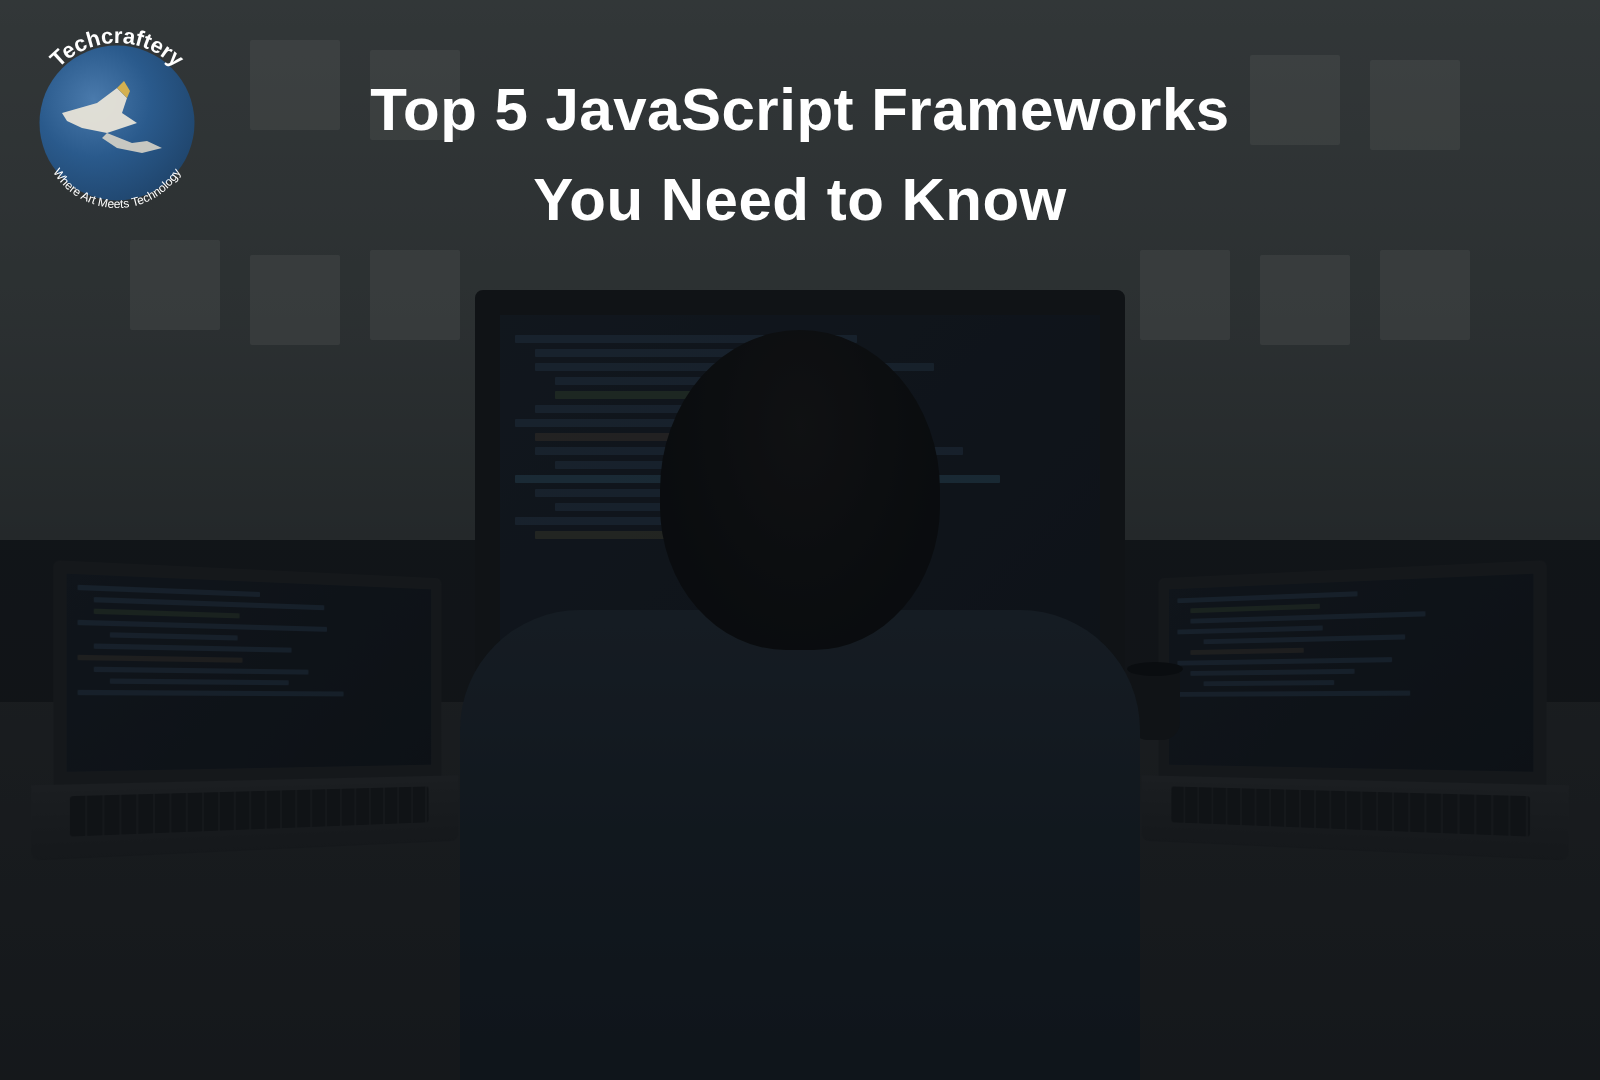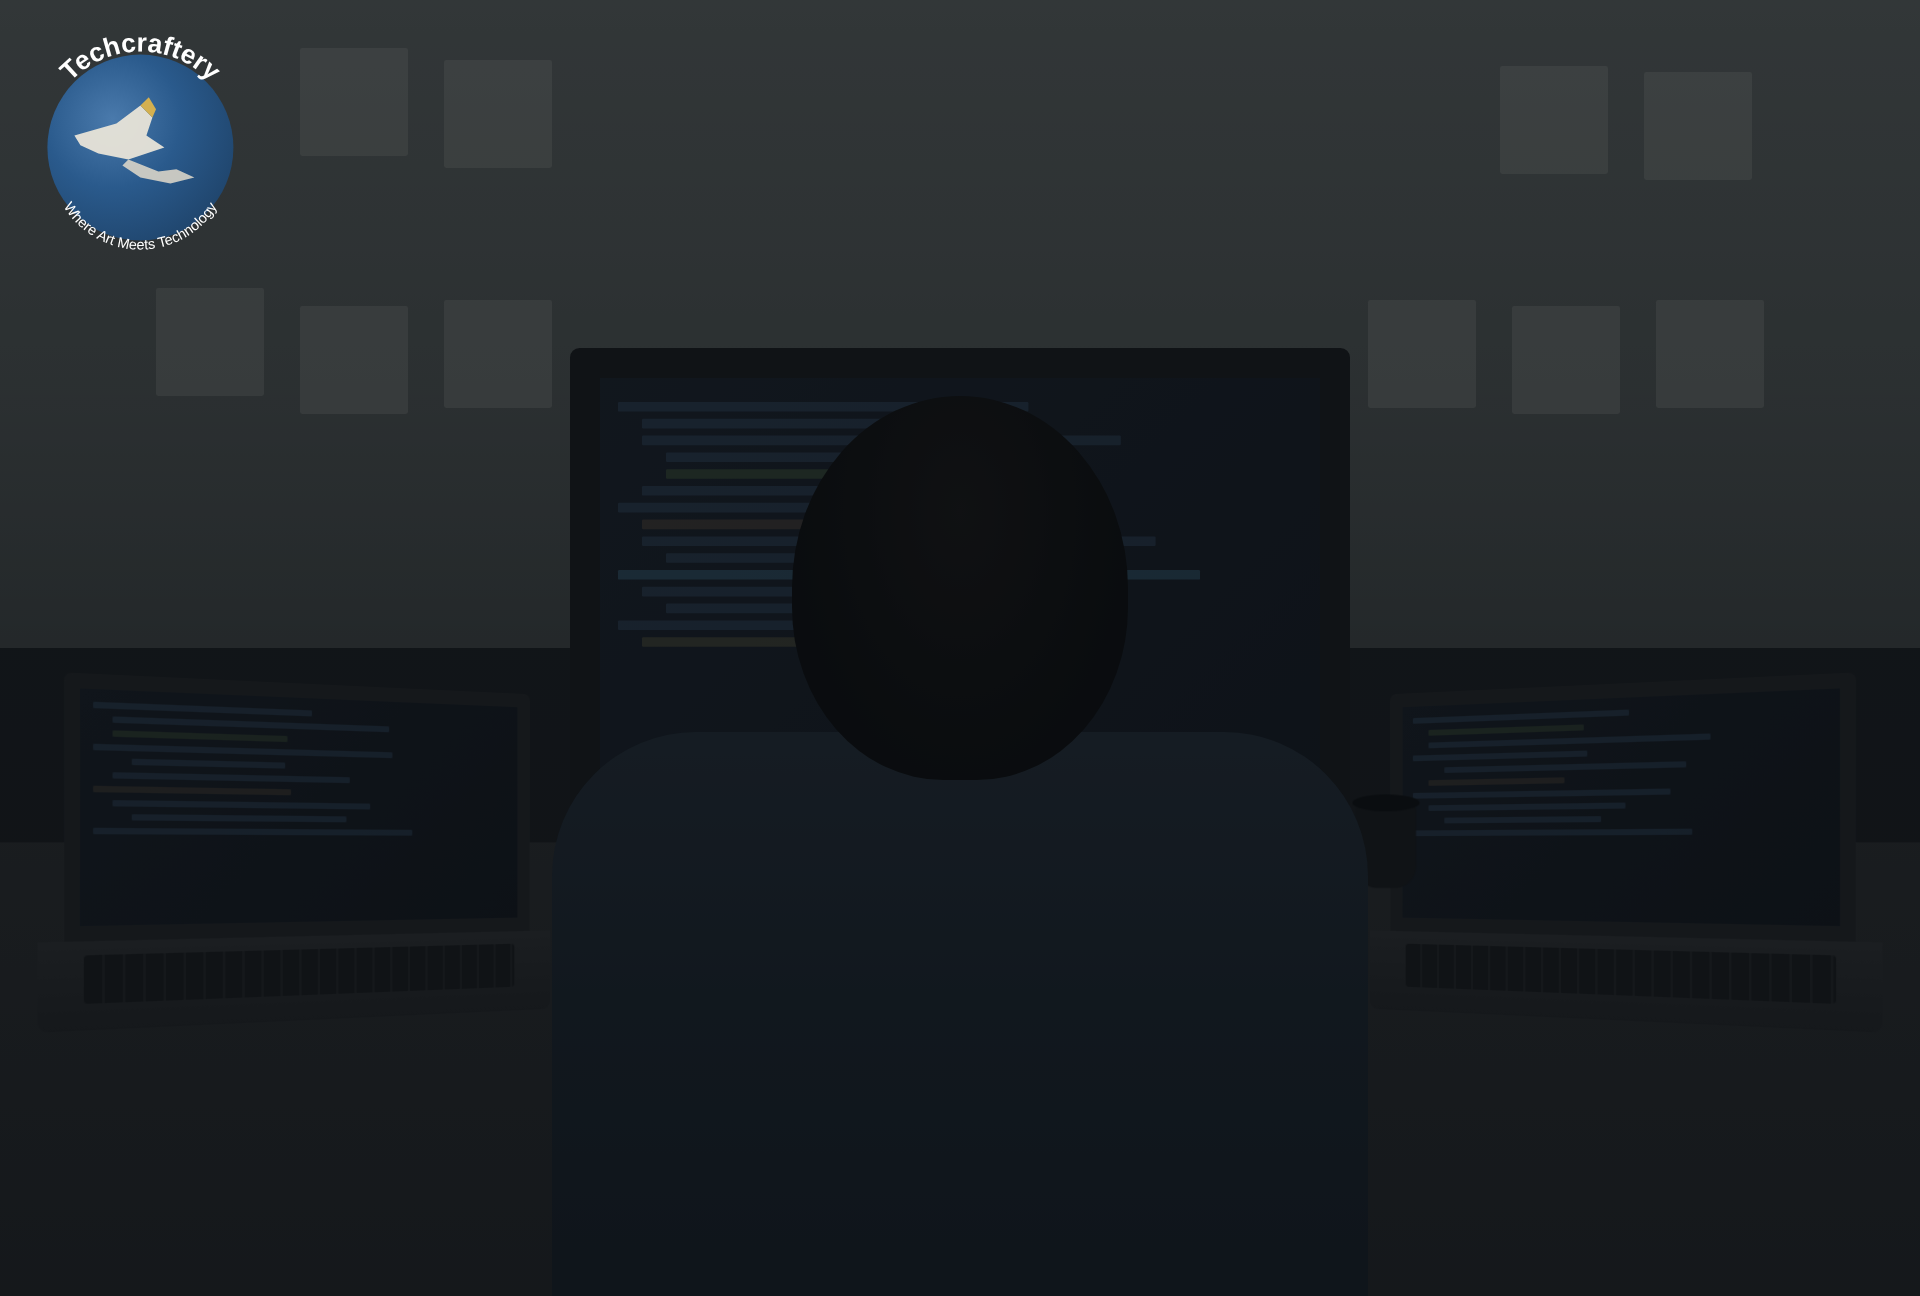--- a/index.html
+++ b/index.html
@@ -385,15 +385,16 @@
       <textPath href="#topCurve" startOffset="50%" text-anchor="middle">Techcraftery</textPath>
     </text>
     <text fill="#ffffff" font-size="12" font-family="Arial">
       <textPath href="#bottomCurve" startOffset="50%" text-anchor="middle">Where Art Meets Technology</textPath>
     </text>
   </svg>
 </div>
 
 <div class="title-container">
   <h1 class="title">
-    <br>
+    <span>Top 5 JavaScript Frameworks</span><br>
+    <span>You Need to Know</span>
   </h1>
 </div>
 
 </body></html>

